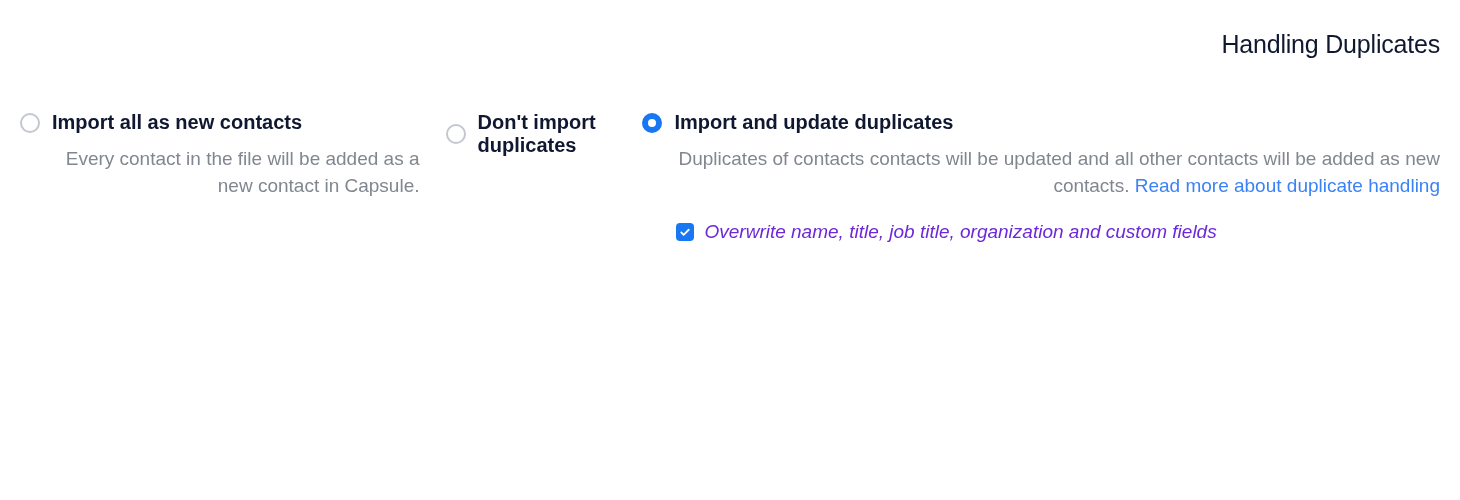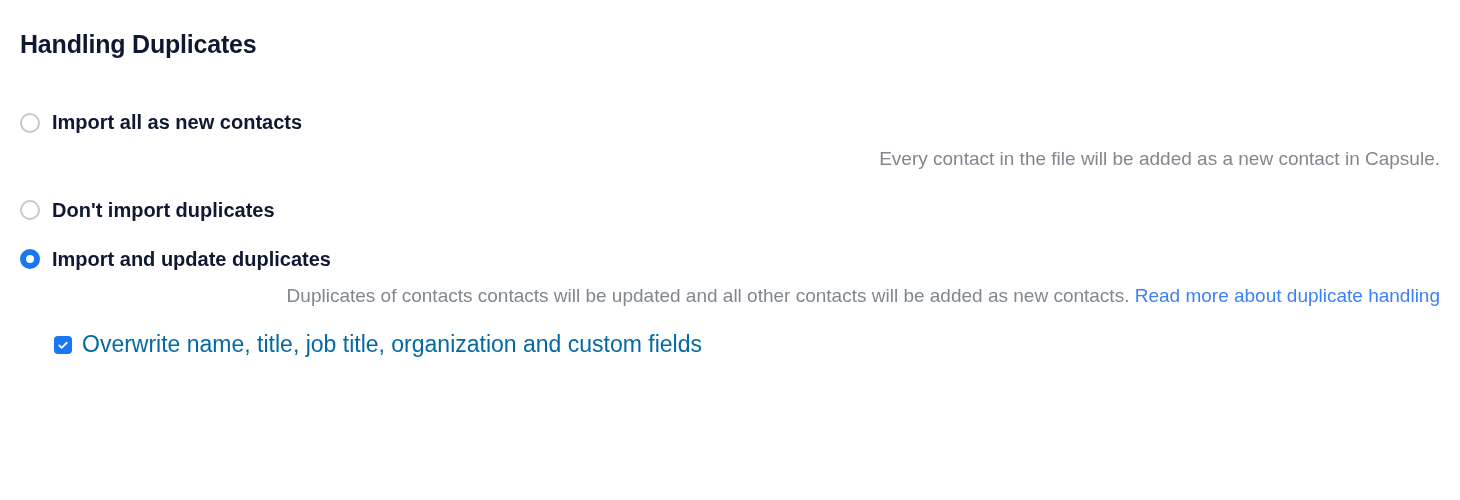--- a/index.html
+++ b/index.html
@@ -4,26 +4,27 @@
   <style>
     * { box-sizing: border-box; margin: 0; padding: 0; }
     body {
       font-family: -apple-system, BlinkMacSystemFont, "Segoe UI", Helvetica, Arial, sans-serif;
       background: #fff;
       padding: 30px 20px;
       color: #1a1d2e;
     }
     .heading {
       font-size: 25px;
-      font-weight: 700;
+      font-weight: 400;
       color: #0f1830;
       letter-spacing: -0.2px;
       margin-bottom: 52px;
+      text-align: right;
     }
-    .options { display: flex; flex-direction: column; gap: 26px; }
+    .options { display: flex; flex-direction: row; gap: 26px; }
     .option { display: flex; flex-direction: column; }
     .option-head { display: flex; align-items: center; gap: 12px; }
     .radio {
       flex: 0 0 auto;
       width: 20px; height: 20px;
       border-radius: 50%;
       border: 2px solid #c3c8d0;
       background: #fff;
       display: inline-flex; align-items: center; justify-content: center;
       cursor: pointer;
@@ -54,21 +55,21 @@
     }
     .checkbox {
       flex: 0 0 auto;
       width: 18px; height: 18px;
       border-radius: 4px;
       background: #1877f2;
       display: inline-flex; align-items: center; justify-content: center;
       cursor: pointer;
     }
     .checkbox svg { width: 12px; height: 12px; display: block; }
-    .sub-option-label { font-size: 23px; color: #0369a1; }
+    .sub-option-label { font-size: 19px; color: #6d28d9; font-style: italic; }
   </style>
 </head>
 <body>
 
 <h2 class="heading">Handling Duplicates</h2>
 
 <div class="options">
 
   <div class="option">
     <div class="option-head">

